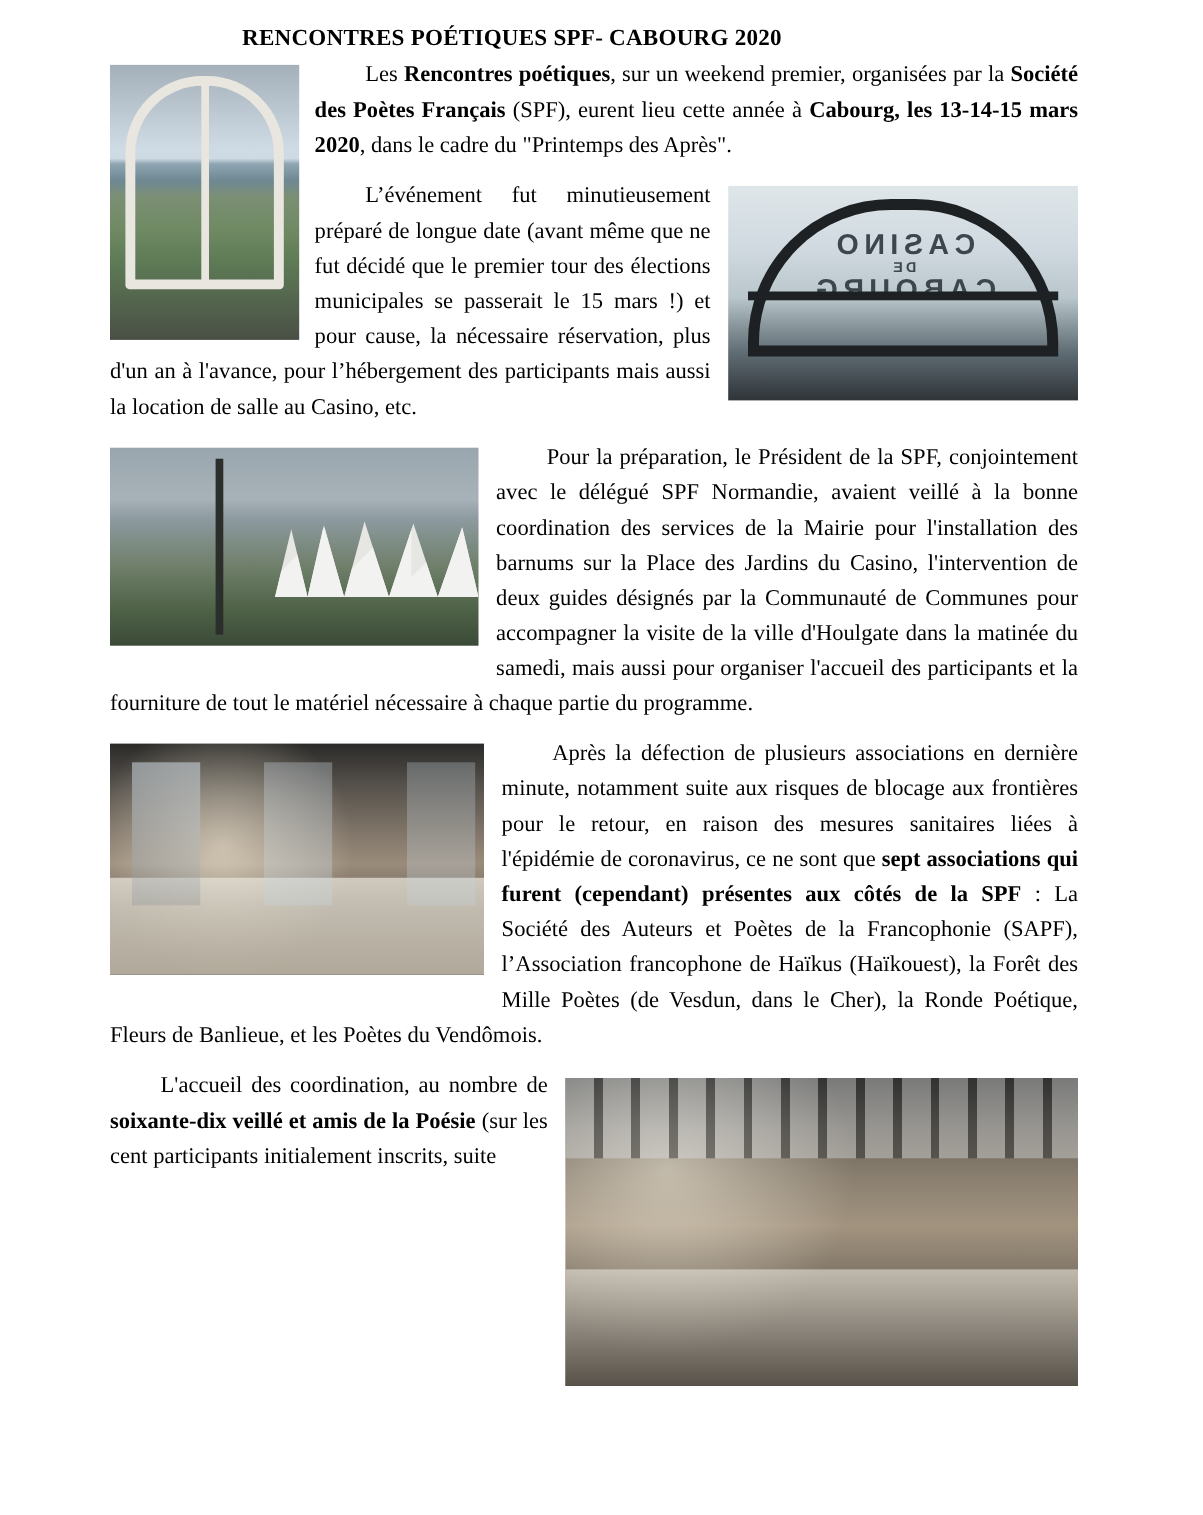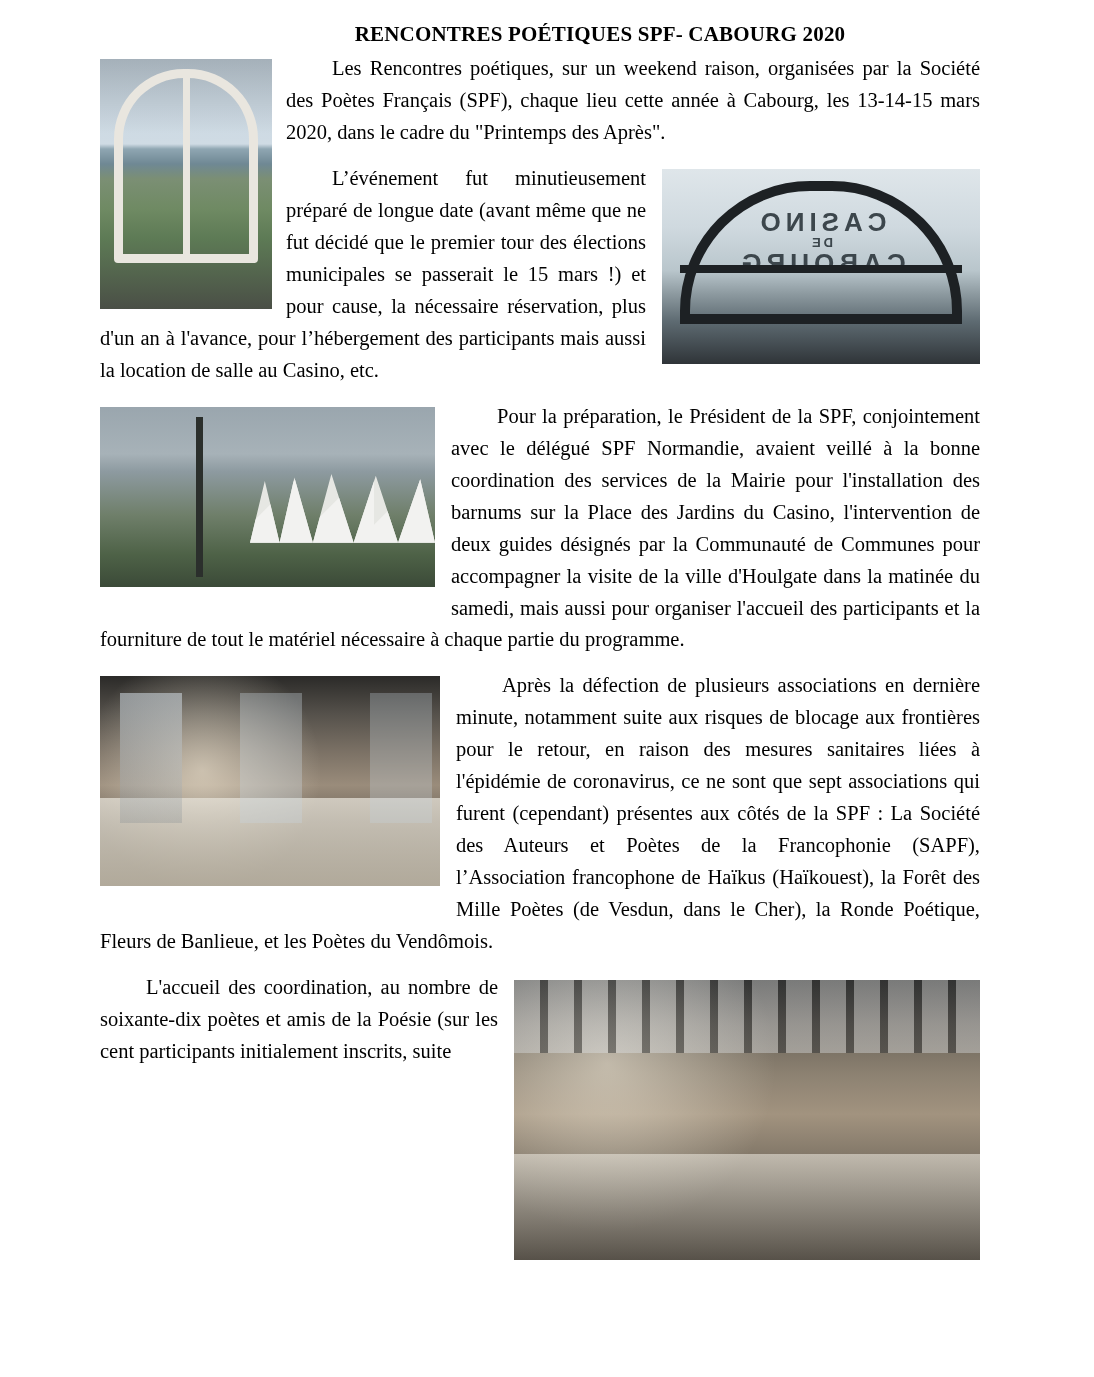--- a/index.html
+++ b/index.html
@@ -17,39 +17,38 @@
     overflow: hidden;
   }
   .content {
     position: absolute;
     left: 100px;
     top: 22px;
     width: 880px;
     height: 1340px;
   }
   .doc-title {
-    text-align: center;
     font-weight: bold;
     font-size: 21px;
     letter-spacing: 0.2px;
     margin: 0 0 6px 0;
     padding-left: 120px;
   }
   p {
     margin: 0 0 14px 0;
     font-size: 20.5px;
     line-height: 1.56;
     text-align: justify;
     text-justify: inter-word;
     hyphens: none;
   }
   p.indent {
     text-indent: 46px;
   }
-  b { font-weight: normal; }
+  b { font-weight: bold; }
 
   
   .img {
     background: #9aa3a8;
     background-repeat: no-repeat;
     border: 0;
   }
   .img-window {
     float: left;
     width: 172px;
@@ -206,21 +205,21 @@
 </head>
 <body>
 
 <div class="page">
   <div class="content">
 
     <h1 class="doc-title">RENCONTRES POÉTIQUES SPF- CABOURG 2020</h1>
 
     <div class="img img-window pic-window"></div>
 
-    <p class="indent"><span>Les </span><b>Rencontres poétiques</b><span>, sur un weekend raison, organisées par la </span><b>Société des Poètes Français</b><span> (SPF), chaque lieu cette année à </span><b>Cabourg, les 13-14-15 mars 2020</b><span>, dans le cadre du "Printemps des Après".</span></p>
+    <p class="indent"><span>Les </span><b>Rencontres poétiques</b><span>, sur un weekend premier, organisées par la </span><b>Société des Poètes Français</b><span> (SPF), eurent lieu cette année à </span><b>Cabourg, les 13-14-15 mars 2020</b><span>, dans le cadre du "Printemps des Après".</span></p>
 
     <div class="img img-casino pic-casino">
       <div class="casino-text">
         <span>CASINO</span>
         <span class="small">DE</span>
         <span>CABOURG</span>
       </div>
     </div>
 
     <p class="indent">L’événement fut minutieusement préparé de longue date (avant même que ne fut décidé que le premier tour des élections municipales se passerait le 15 mars !) et pour cause, la nécessaire réservation, plus d'un an à l'avance, pour l’hébergement des participants mais aussi la location de salle au Casino, etc.</p>
@@ -228,16 +227,16 @@
     <div class="img img-tents pic-tents"></div>
 
     <p class="indent">Pour la préparation, le Président de la SPF, conjointement avec le délégué SPF Normandie, avaient veillé à la bonne coordination des services de la Mairie pour l'installation des barnums sur la Place des Jardins du Casino, l'intervention de deux guides désignés par la Communauté de Communes pour accompagner la visite de la ville d'Houlgate dans la matinée du samedi, mais aussi pour organiser l'accueil des participants et la fourniture de tout le matériel nécessaire à chaque partie du programme.</p>
 
     <div class="img img-dinner1 pic-dinner"></div>
 
     <p class="indent"><span>Après la défection de plusieurs associations en dernière minute, notamment suite aux risques de blocage aux frontières pour le retour, en raison des mesures sanitaires liées à l'épidémie de coronavirus, ce ne sont que </span><b>sept associations qui furent (cependant) présentes aux côtés de la SPF</b><span> : La Société des Auteurs et Poètes de la Francophonie (SAPF), l’Association francophone de Haïkus (Haïkouest), la Forêt des Mille Poètes (de Vesdun, dans le Cher), la Ronde Poétique, Fleurs de Banlieue, et les Poètes du Vendômois.</span></p>
 
     <div class="img img-dinner2 pic-dinner2"></div>
 
-    <p class="indent"><span>L'accueil des coordination, au nombre de </span><b>soixante-dix poètes et amis de la Poésie</b><span> (sur les cent participants initialement inscrits, suite</span></p>
+    <p class="indent"><span>L'accueil des coordination, au nombre de </span><b>soixante-dix veillé et amis de la Poésie</b><span> (sur les cent participants initialement inscrits, suite</span></p>
 
   </div>
 </div>
 
 </body></html>

